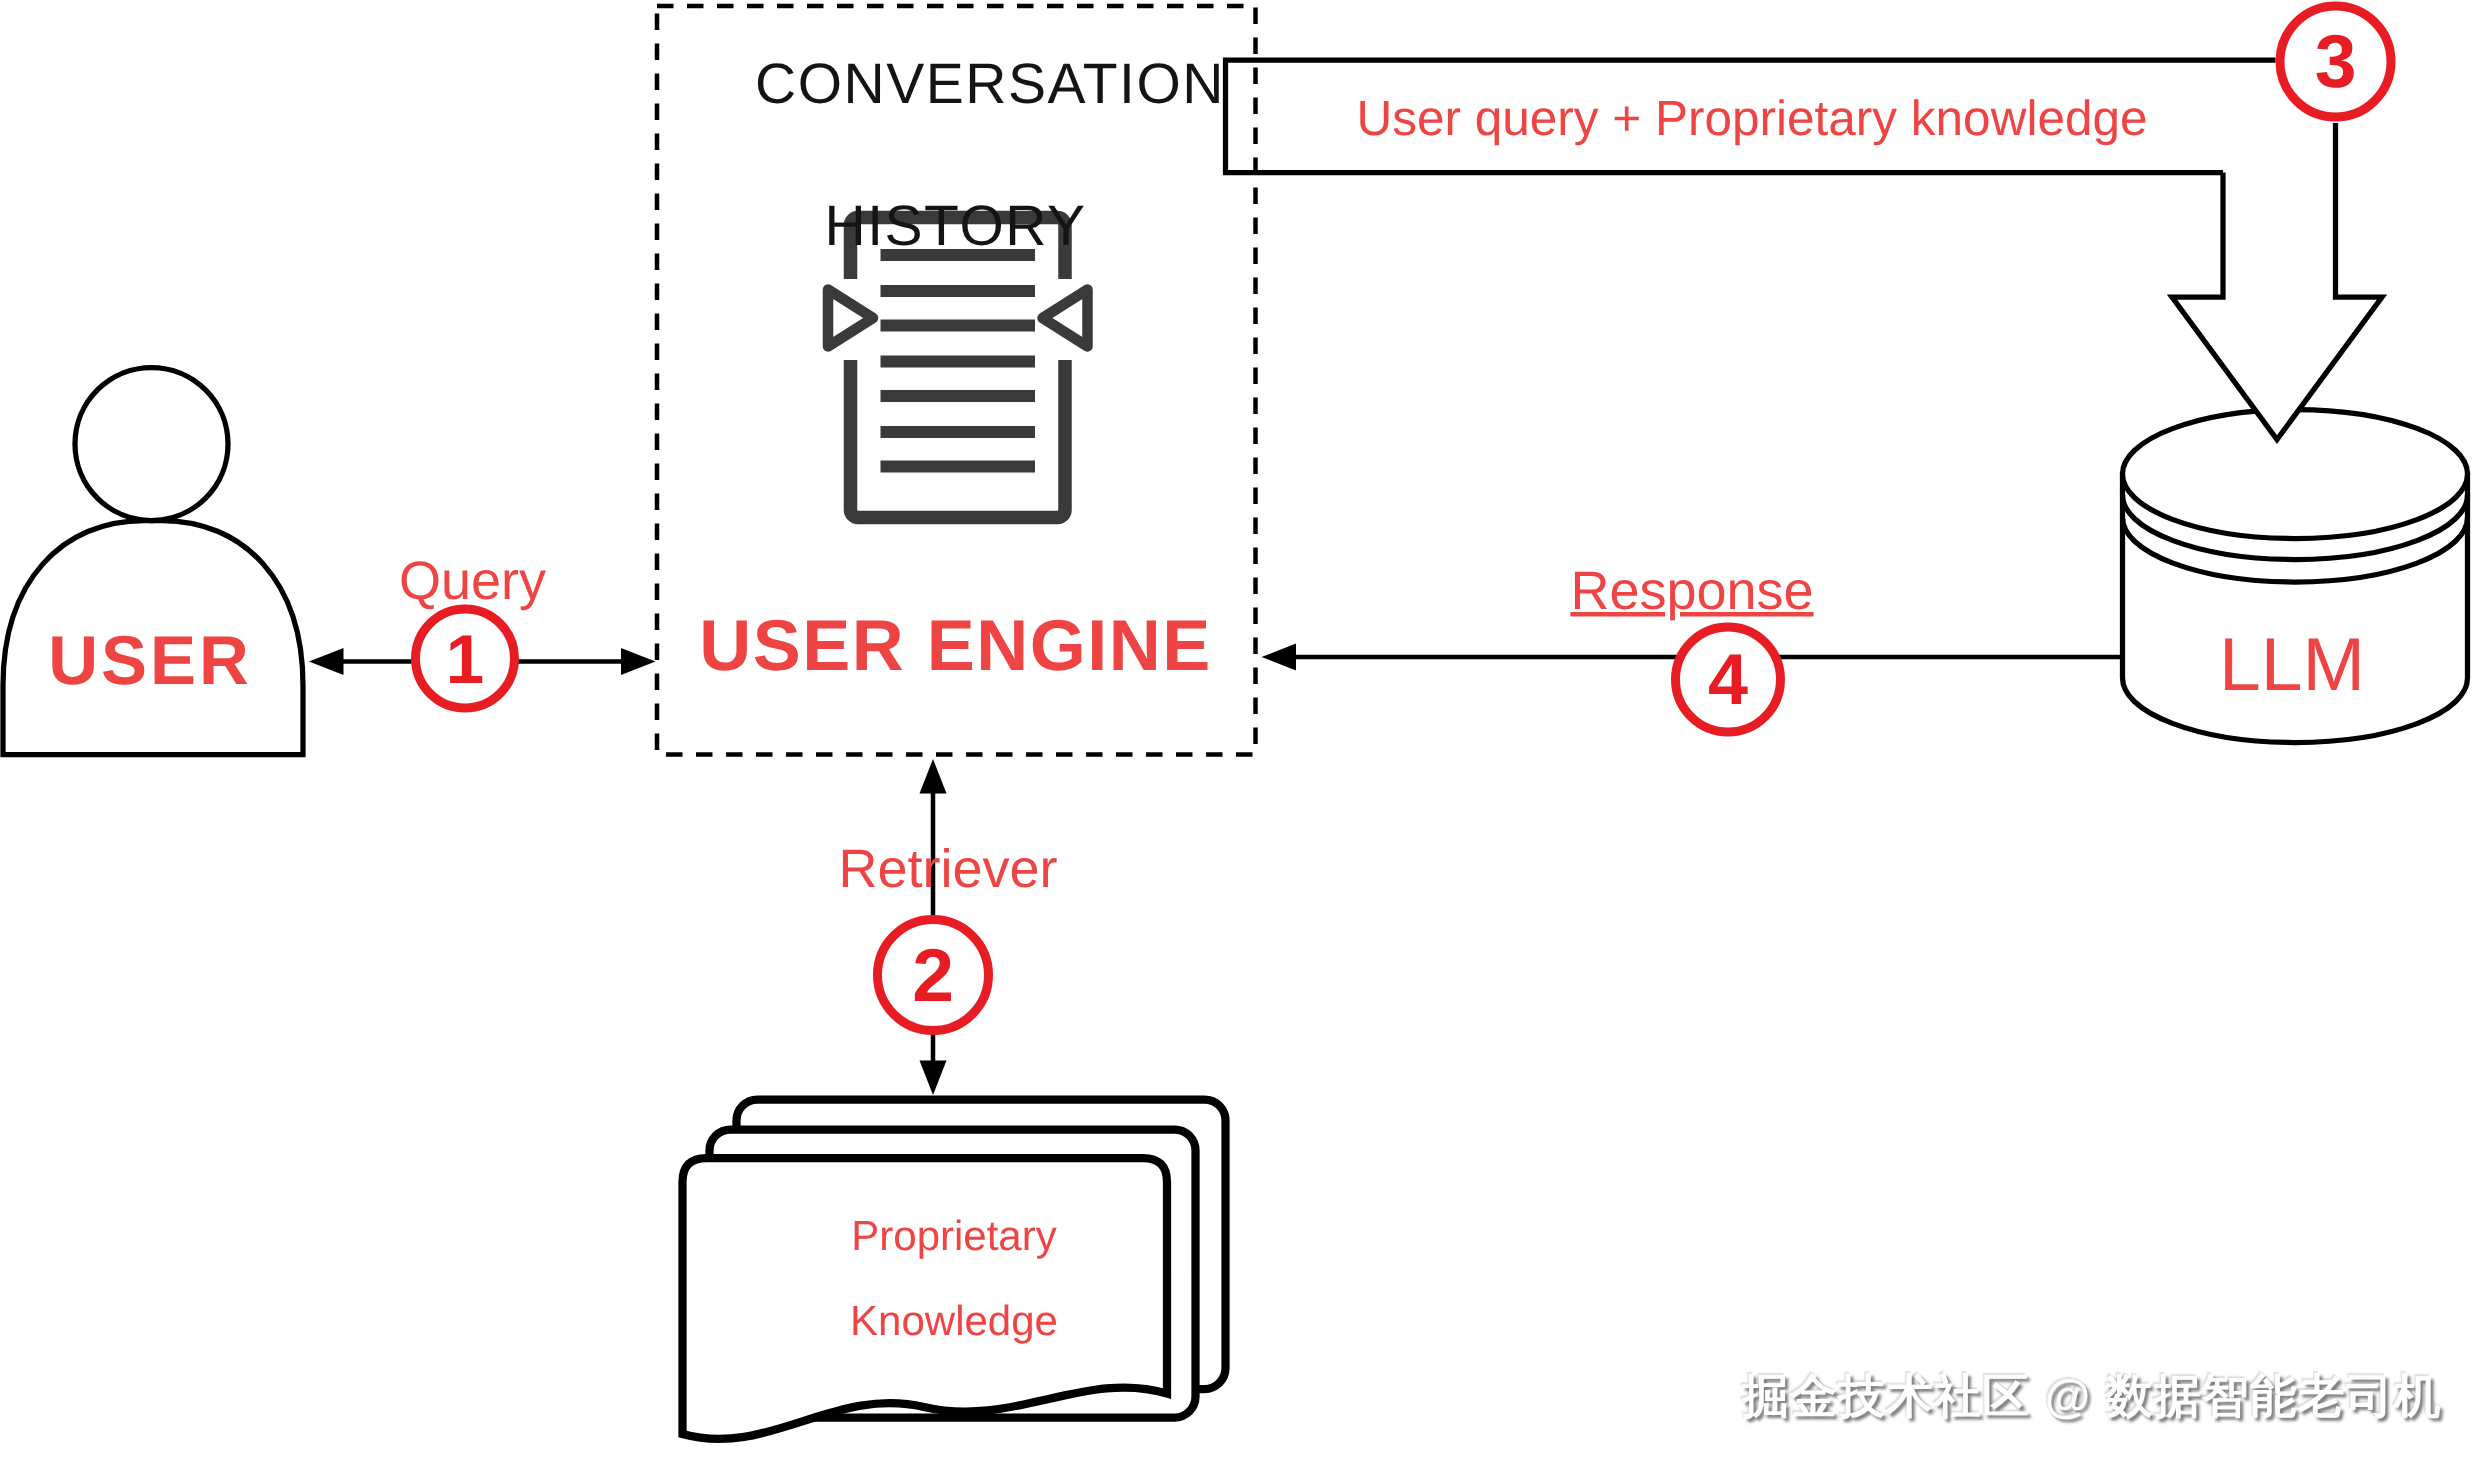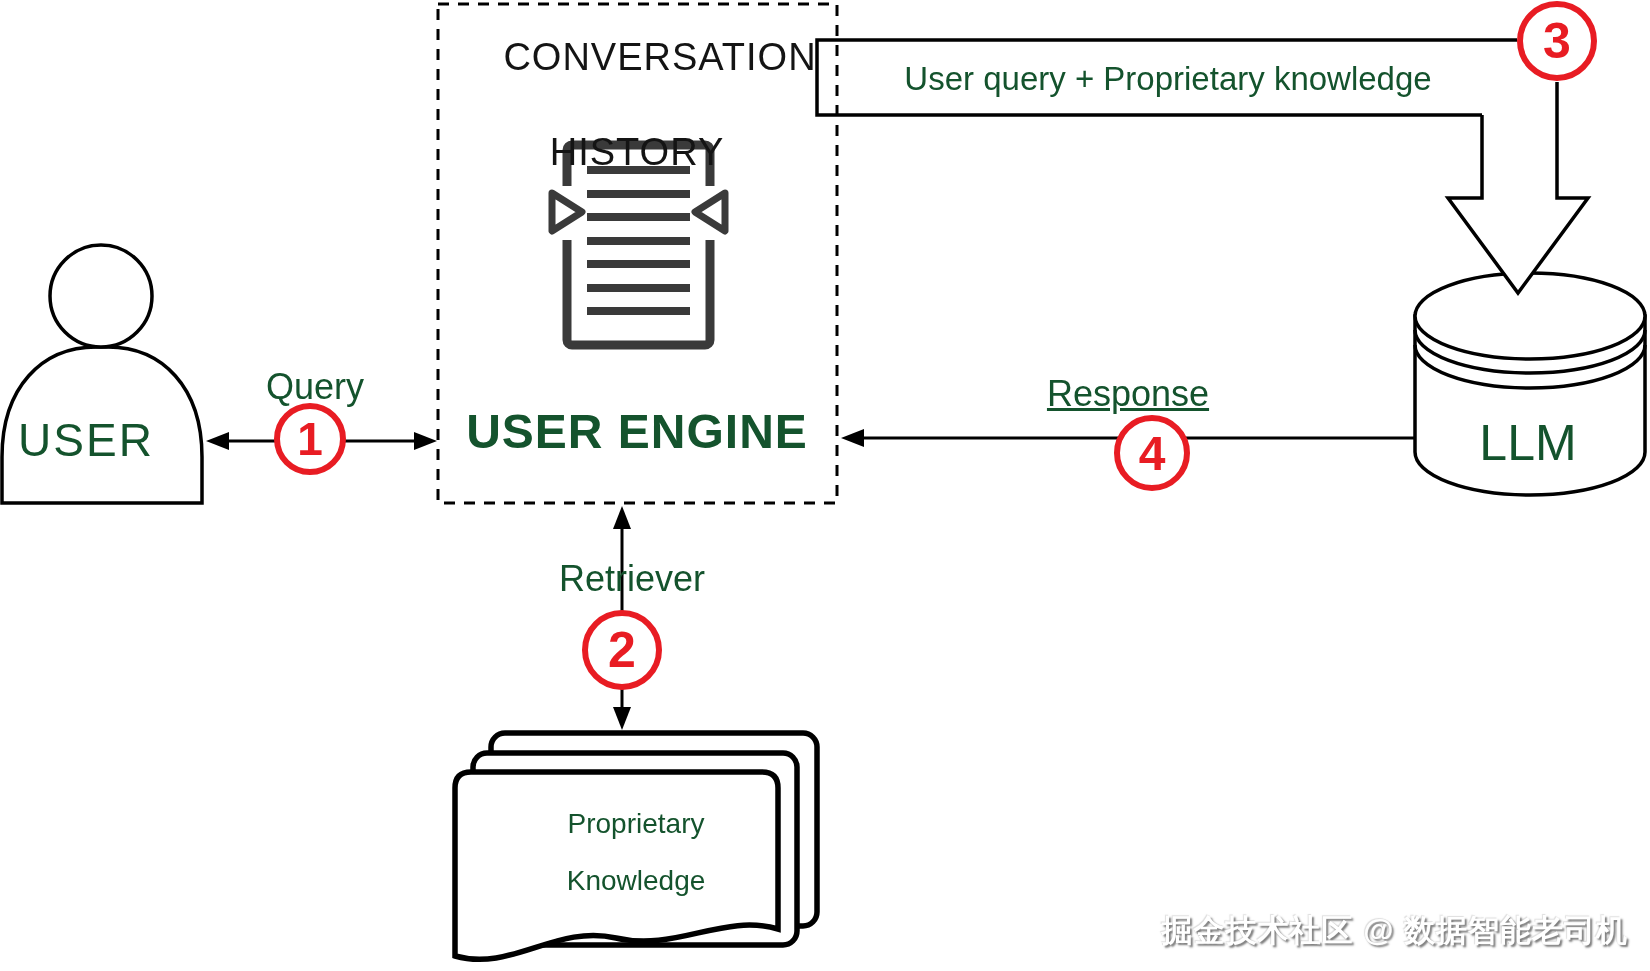--- a/index.html
+++ b/index.html
@@ -1,21 +1,21 @@
 <!DOCTYPE html>
 <html><head>
 <meta charset="utf-8">
 <style>
   html,body{margin:0;padding:0;background:#ffffff;}
   #stage{
     position:relative;width:1650px;height:971px;background:#ffffff;overflow:hidden;
     font-family:"Liberation Sans","DejaVu Sans",sans-serif;color:#000;
   }
   #wires{position:absolute;left:0;top:0;width:1650px;height:971px;}
-  .lbl{position:absolute;transform:translate(-50%,-50%);white-space:nowrap;color:#14532d;}
+  .lbl{position:absolute;transform:translate(-50%,-50%);white-space:nowrap;color:#ef4444;}
   .lbl-user{font-size:46px;letter-spacing:2px;}
   .lbl-conv{font-size:38px;letter-spacing:1px;color:#141414;}
   .lbl-chat{font-size:48px;font-weight:bold;letter-spacing:1px;}
   .lbl-flow{font-size:36px;margin-top:10px;}
   .lbl-banner{font-size:33px;}
   .lbl-llm{font-size:50px;margin-top:12px;}
   .lbl-know{font-size:28px;}
   .badge{
     position:absolute;border-radius:50%;background:#fff;border:6px solid #e81c23;
     display:flex;align-items:center;justify-content:center;
@@ -94,21 +94,21 @@
     </g>
 
     <g stroke="#000" stroke-width="5.5" fill="#ffffff">
       <rect x="491" y="733" width="326" height="193" rx="14"></rect>
       <rect x="473" y="753" width="324" height="192" rx="14"></rect>
       <path d="M 455 788 Q 455 772 471 772 L 762 772 Q 778 772 778 788 L 778 929
                C 723 913 676 952 616 938 C 556 924 512 972 455 956 Z"></path>
     </g>
   </svg>
 
-  <div class="lbl lbl-user" style="left:86px;top:440px;">USER</div>
+  <div class="lbl lbl-user" style="left:100px;top:440px;font-weight:bold;">USER</div>
   <div class="lbl lbl-conv" style="left:660px;top:57px;">CONVERSATION</div>
   <div class="lbl lbl-conv" style="left:637px;top:104px;margin-top:48px;">HISTORY</div>
   <div class="lbl lbl-chat" style="left:637px;top:431px;">USER ENGINE</div>
   <div class="lbl lbl-llm" style="left:1528px;top:431px;">LLM</div>
   <div class="lbl lbl-flow" style="left:315px;top:377px;">Query</div>
   <div class="lbl lbl-banner" style="left:1168px;top:79px;">User query + Proprietary knowledge</div>
   <div class="lbl lbl-flow" style="left:1128px;top:384px;text-decoration:underline;">Response</div>
   <div class="lbl lbl-flow" style="left:632px;top:569px;text-align:center;">Retriever</div>
   <div class="lbl lbl-know" style="left:636px;top:824px;">Proprietary</div>
   <div class="lbl lbl-know" style="left:636px;top:881px;text-align:center;">Knowledge</div>

